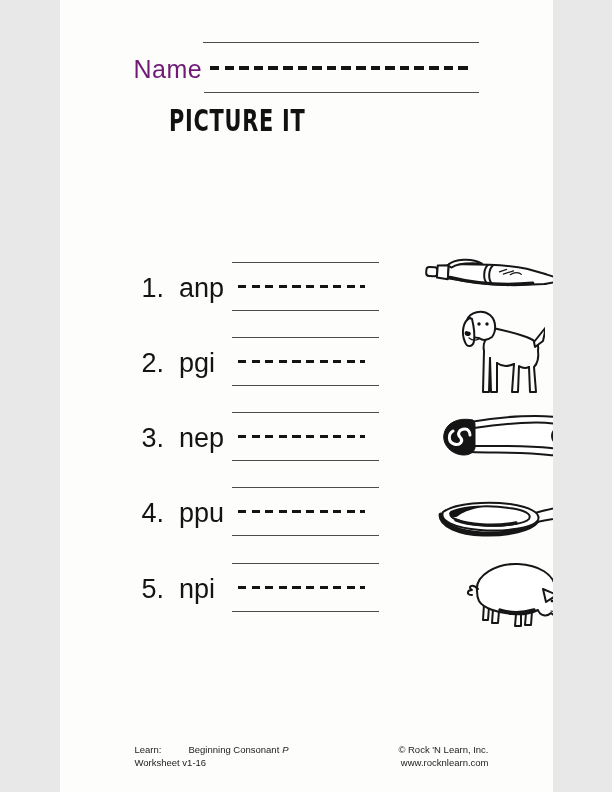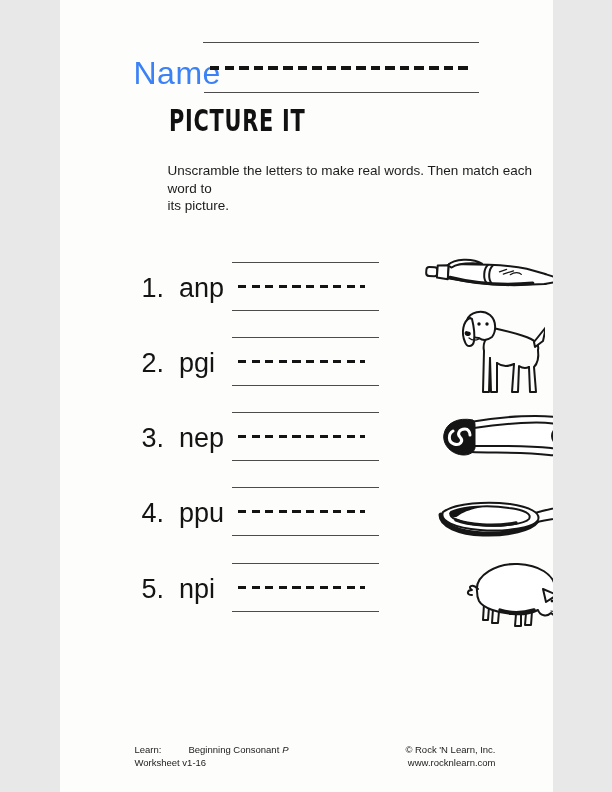--- a/index.html
+++ b/index.html
@@ -15,21 +15,21 @@
   
   .badge{
     position:absolute;left:529px;top:27px;width:47px;height:47px;
     background:#2d2d2d;border-radius:50%;
     display:flex;align-items:center;justify-content:center;
     color:#ffffff;font-size:21px;font-weight:bold;
   }
   
   .name-label{
     position:absolute;left:74px;top:55px;
-    font-size:32px;letter-spacing:.5px;color:#3b82f6;
+    font-size:25px;letter-spacing:.5px;color:#701a75;
   }
   .name-lines{position:absolute;left:143px;top:42px;width:276px;height:52px;}
   .solid-line{height:0;border-top:1.6px solid #4c4c4c;}
   .name-lines .l1{position:absolute;top:0;left:0;right:0;}
   .name-lines .l3{position:absolute;top:50px;left:1px;right:0;}
   .name-dashed{
     position:absolute;top:24px;left:7px;width:262px;height:3.6px;
     background:repeating-linear-gradient(90deg,#141414 0 9.5px,transparent 9.5px 14.6px);
   }
   
@@ -72,21 +72,21 @@
   .p-dog{left:397px;top:306px;width:88px;height:94px;}
   .p-pin{left:379px;top:410px;width:157px;height:54px;}
   .p-pan{left:374px;top:494px;width:163px;height:48px;}
   .p-pig{left:402px;top:558px;width:113px;height:72px;}
   
   .footer-left{
     position:absolute;left:75px;top:744px;
     font-size:9.5px;line-height:12.5px;color:#222;
   }
   .footer-right{
-    position:absolute;right:57px;top:744px;text-align:right;
+    position:absolute;right:64px;top:744px;text-align:right;
     font-size:9.5px;line-height:12.5px;color:#222;
   }
   .skill-gap{margin-left:6px;padding-left:21px;}
   .consonant{font-style:italic;margin-left:3px;}
 </style>
 </head>
 <body>
 
 <div class="page">
 
@@ -96,21 +96,20 @@
 
   <span class="name-label">Name</span>
   <div class="name-lines">
     <div class="solid-line l1"></div>
     <div class="name-dashed"></div>
     <div class="solid-line l3"></div>
   </div>
 
   <h1 class="title">PICTURE IT</h1>
 
-  <p class="instructions"><span>Unscramble the letters to make real words. Then match each word to</span><br><span>its picture.</span></p>
 
   <div class="row r1">
     <div class="num-word">
       <span>1.</span>
       <span>anp</span>
     </div>
     <div class="lines">
       <div class="solid-line l1"></div>
       <div class="dash"></div>
       <div class="solid-line l3"></div>

